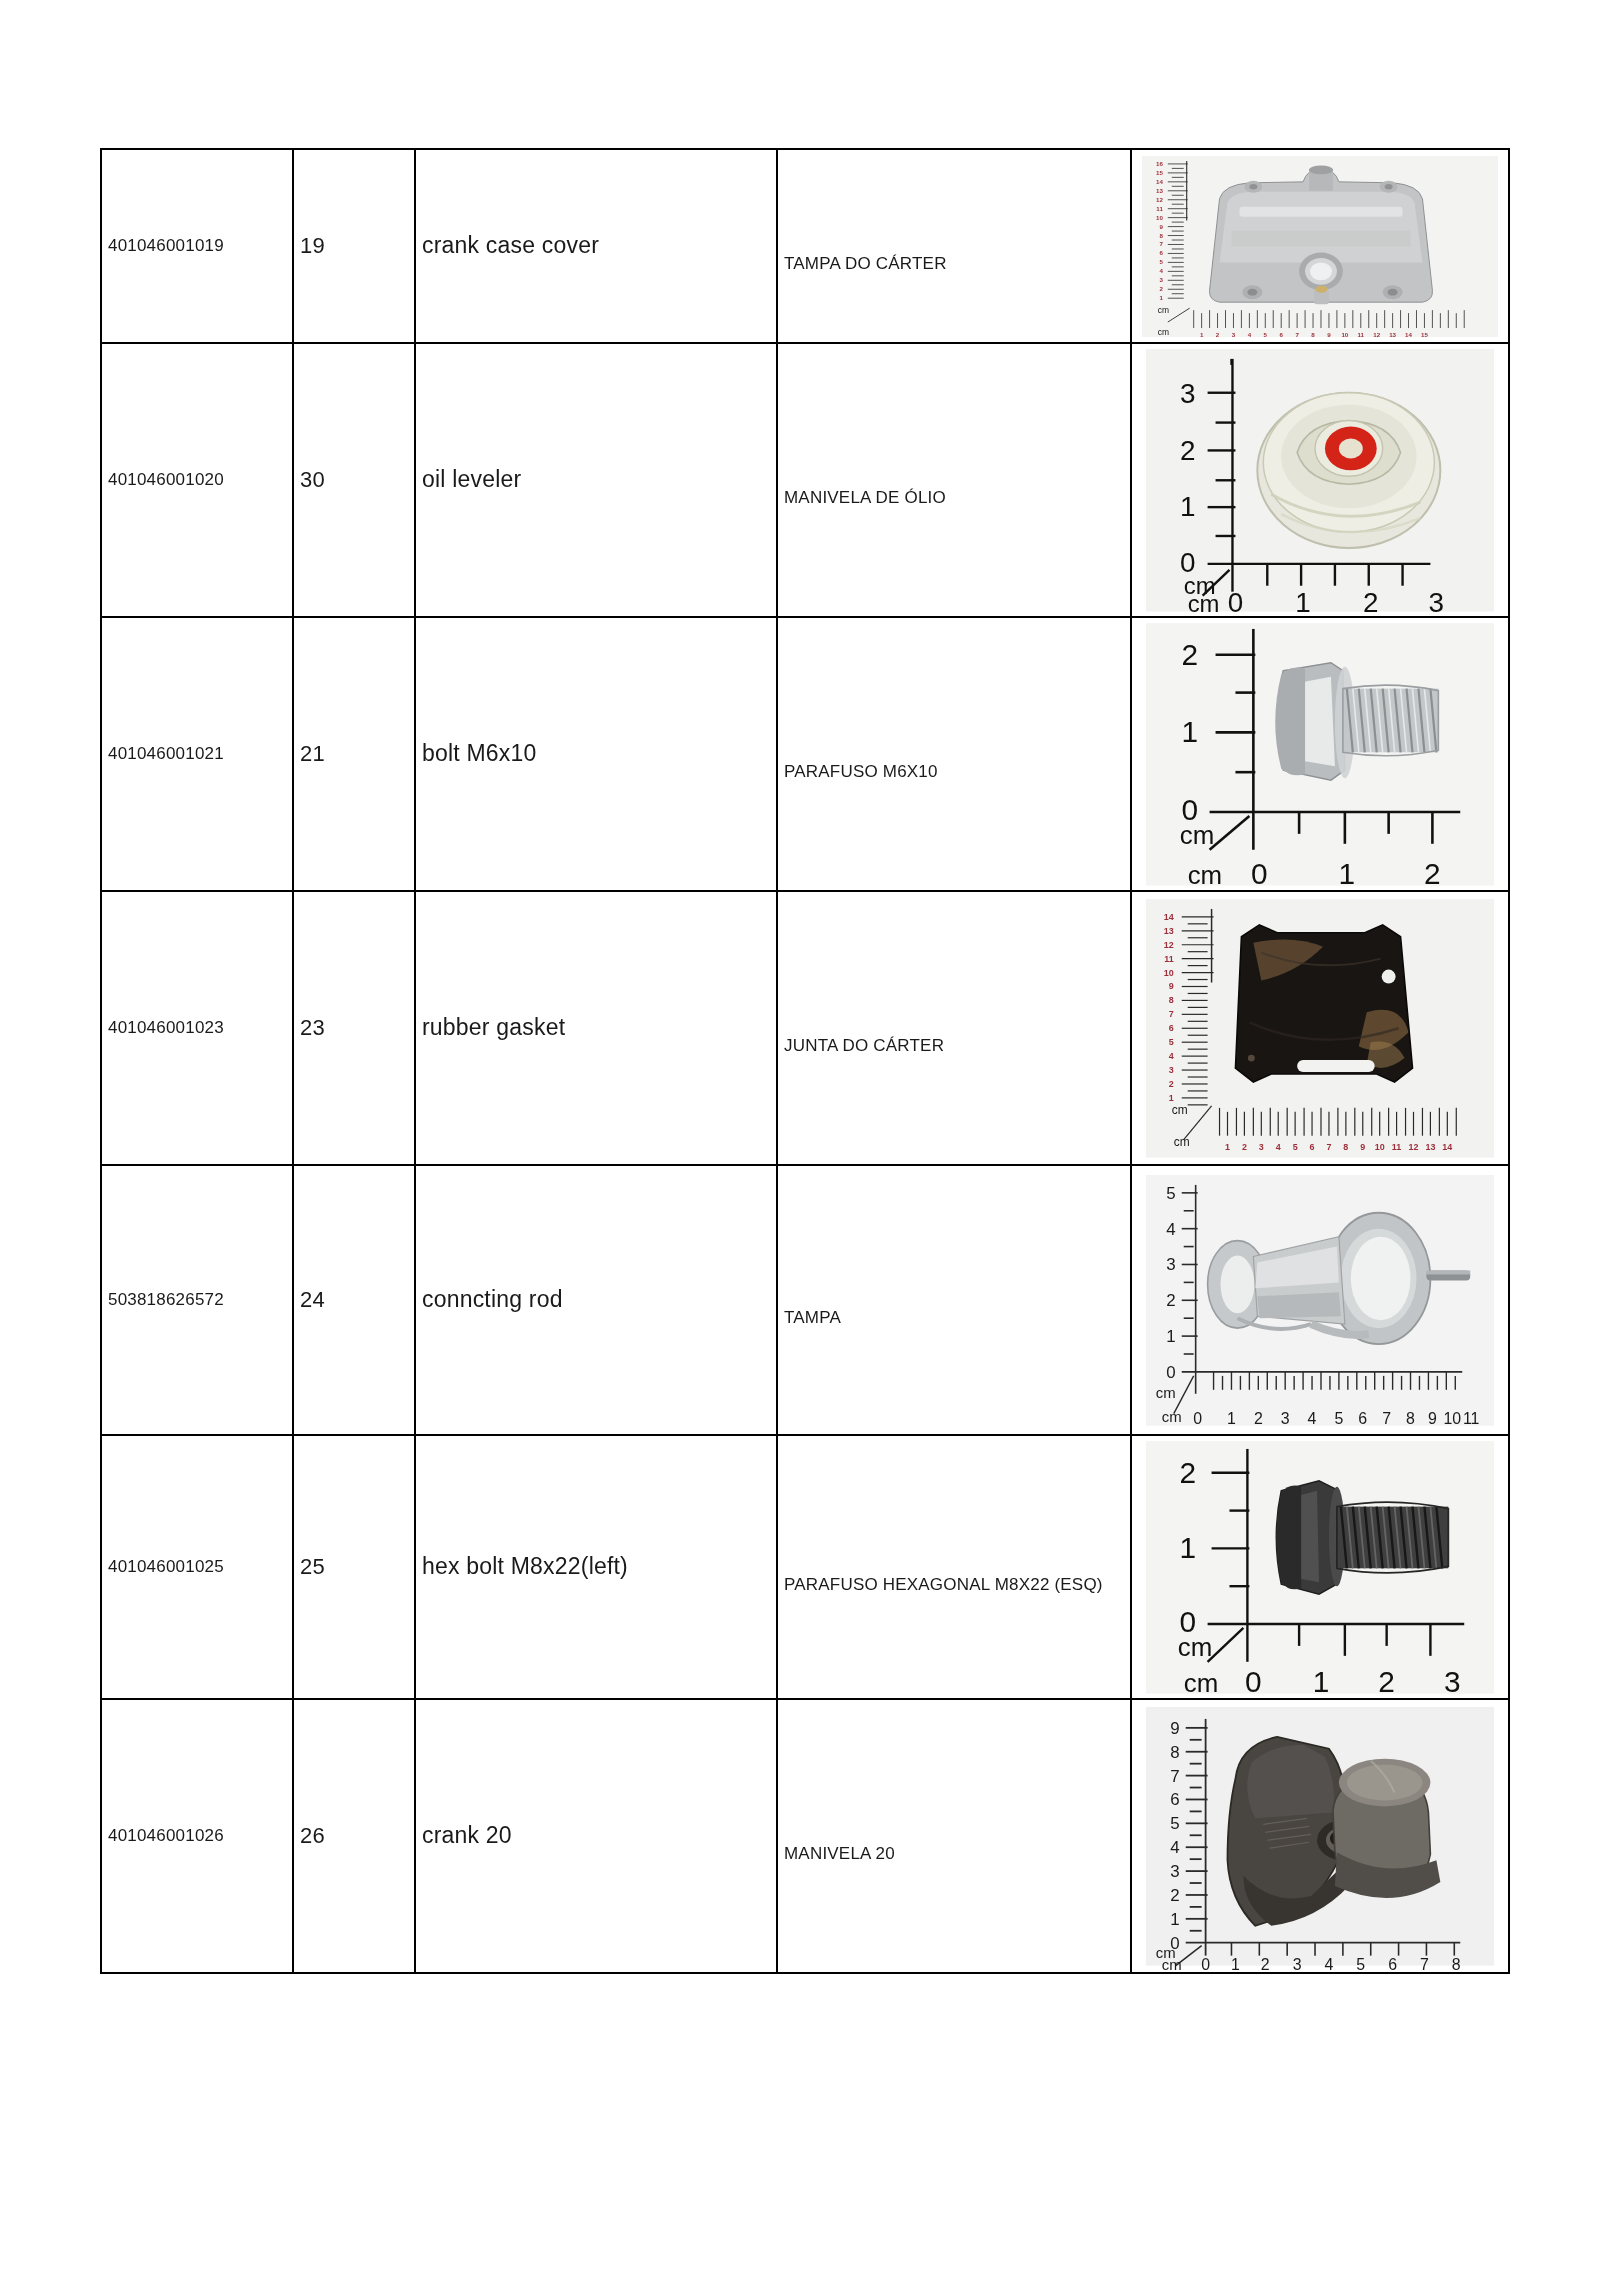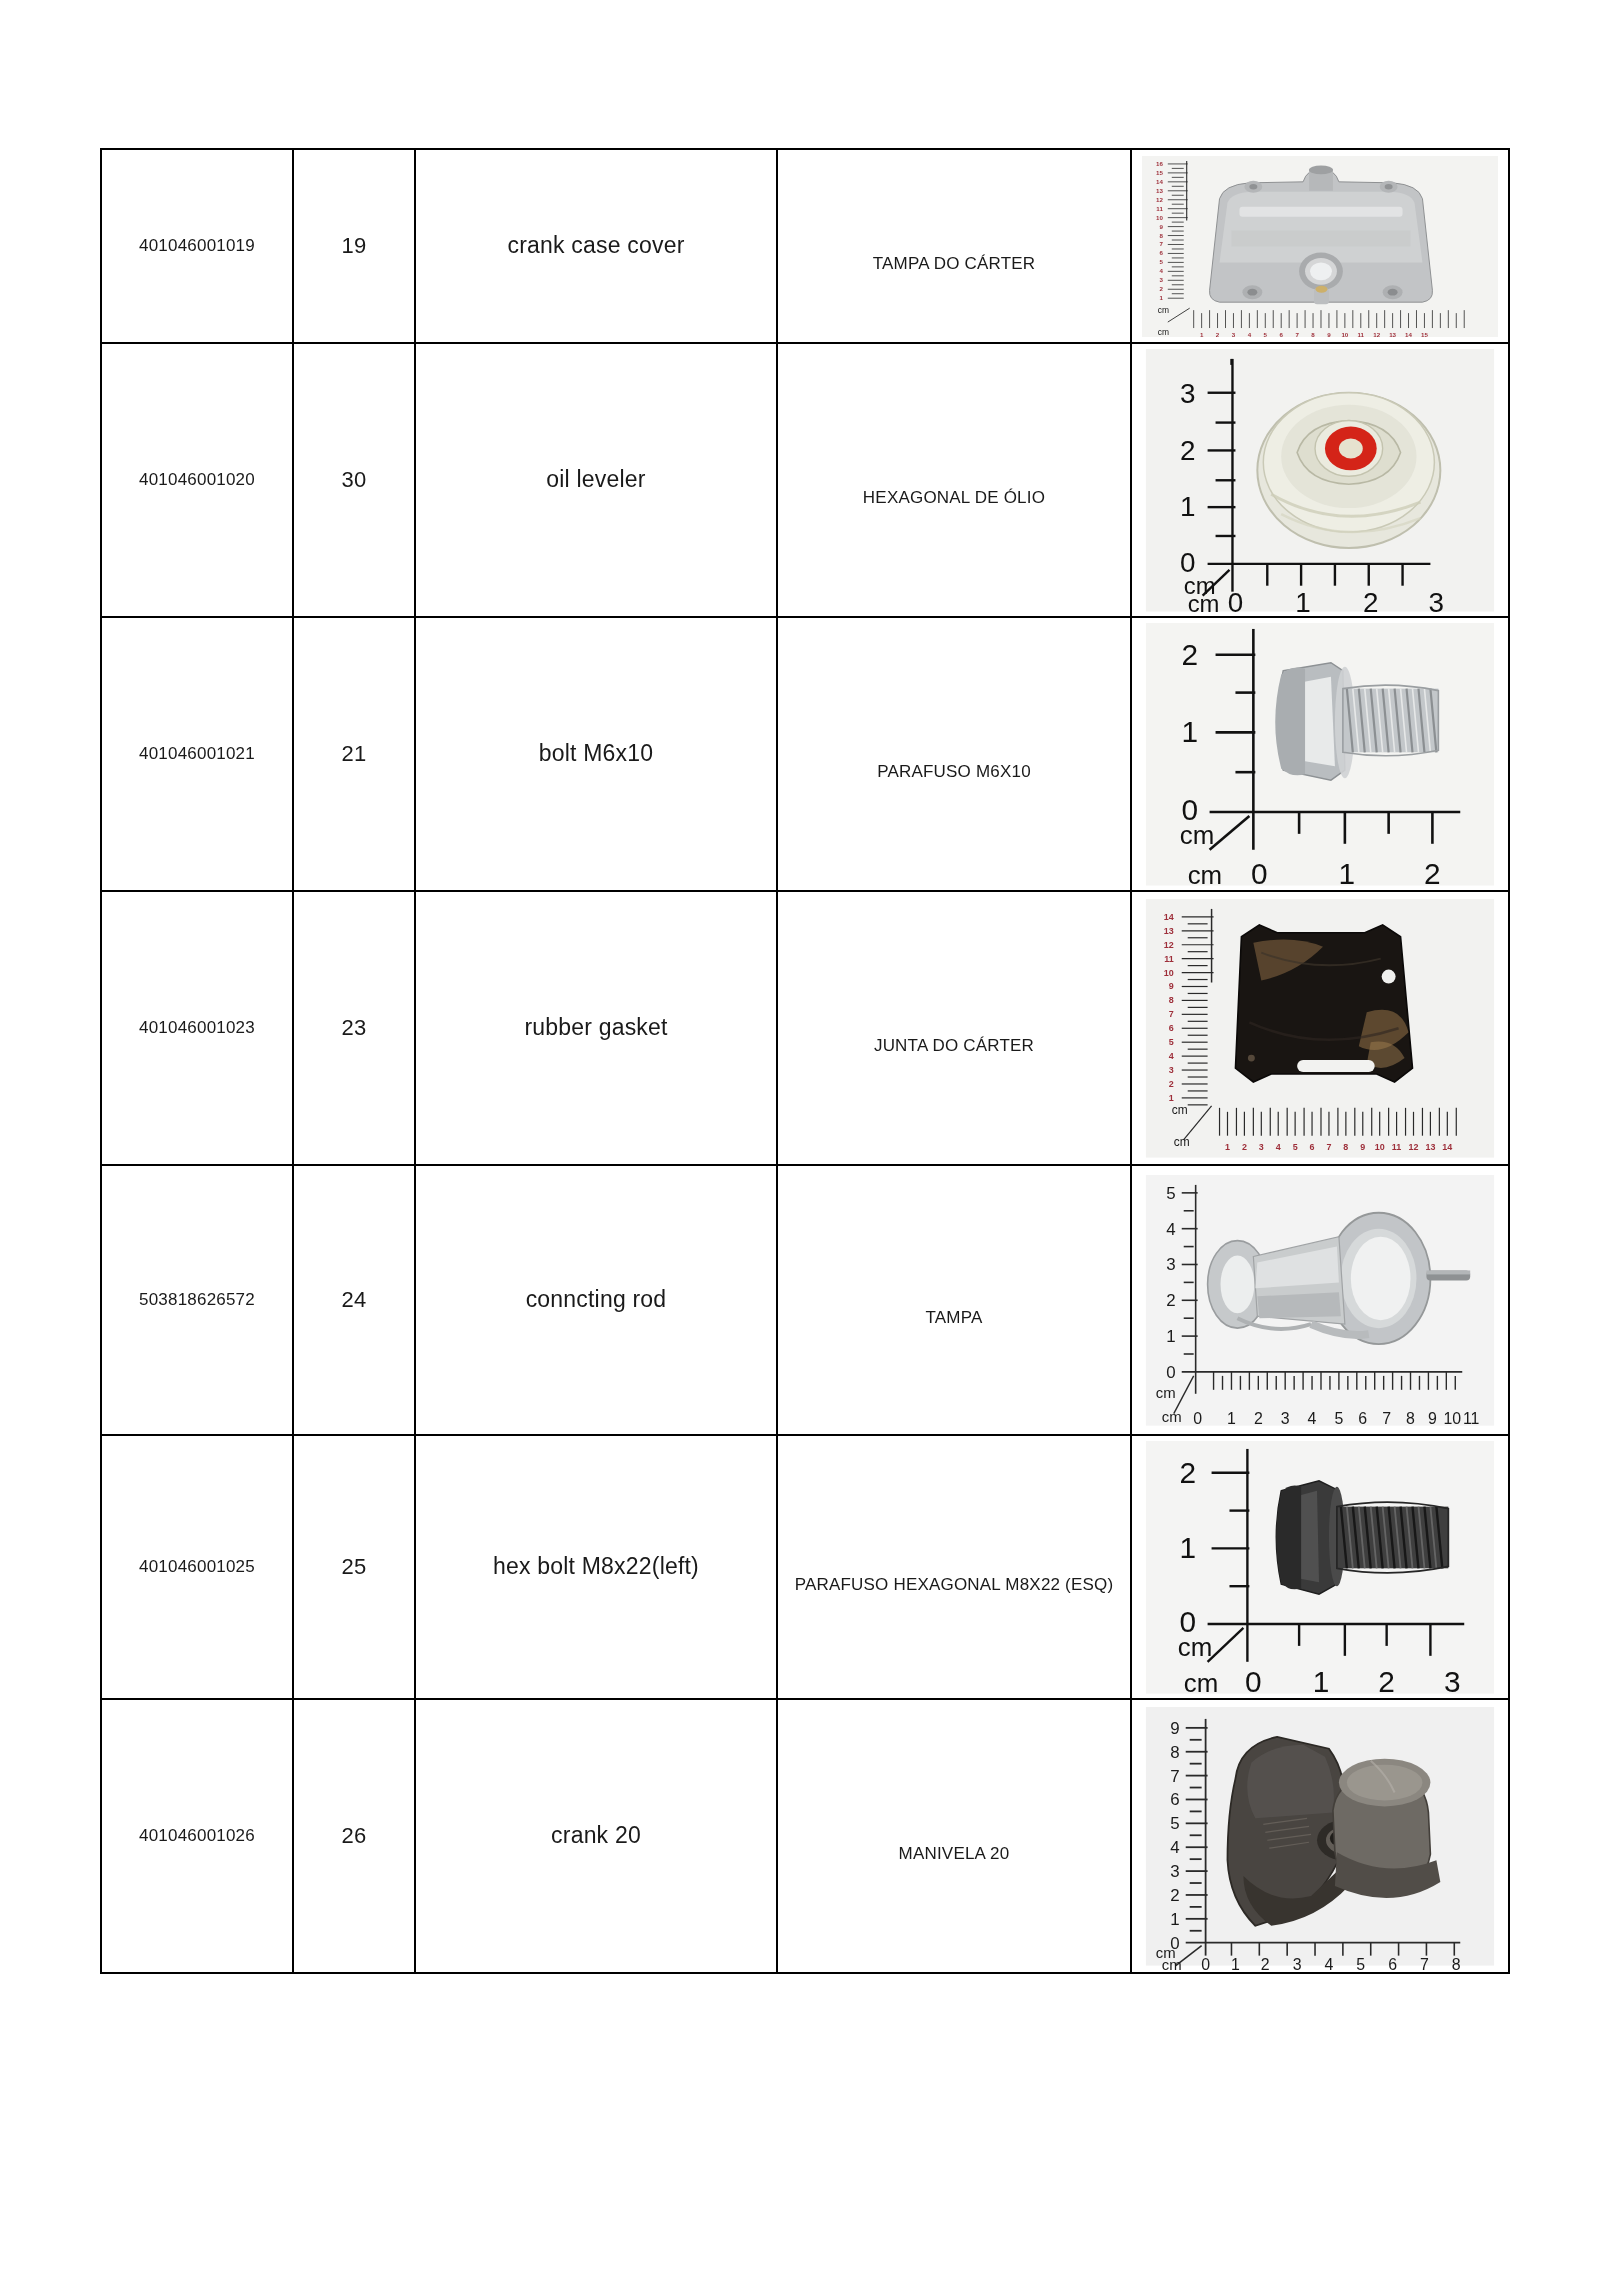--- a/index.html
+++ b/index.html
@@ -27,21 +27,20 @@
     left: 100px;
     top: 148px;
     width: 1408px;
     border-collapse: collapse;
     table-layout: fixed;
   }
   .parts-table td {
     border: 2px solid #000000;
     padding: 0;
     vertical-align: middle;
-    text-align: center;
     font-size: 17px;
     font-family: "Liberation Sans", sans-serif;
     color: #1a1a1a;
   }
   col.c-code  { width: 192px; }
   col.c-num   { width: 122px; }
   col.c-eng   { width: 362px; }
   col.c-por   { width: 354px; }
   col.c-img   { width: 378px; }
 
@@ -254,21 +253,21 @@
         <td>
             <span class="cell-text code-cell">401046001020</span>
           </td>
         <td>
             <span class="cell-text num-cell">30</span>
           </td>
         <td>
             <span class="cell-text eng-cell">oil leveler</span>
           </td>
         <td>
-            <span class="cell-text por-cell">HEXAGONAL DE ÓLIO</span>
+            <span class="cell-text por-cell">MANIVELA DE ÓLIO</span>
           </td>
         <td class="img-cell">
           <span class="photo-wrap">
             <svg viewBox="0 0 378 272" preserveAspectRatio="none">
               <rect x="0" y="0" width="378" height="272" fill="#ffffff"></rect>
               <rect x="14" y="4" width="350" height="264" fill="#f2f2f0"></rect>
               <g font-family="Liberation Sans, sans-serif" font-size="28" fill="#111111" text-anchor="middle">
                 <text x="56" y="58">3</text>
                   <text x="56" y="116">2</text>
                   <text x="56" y="172">1</text>

